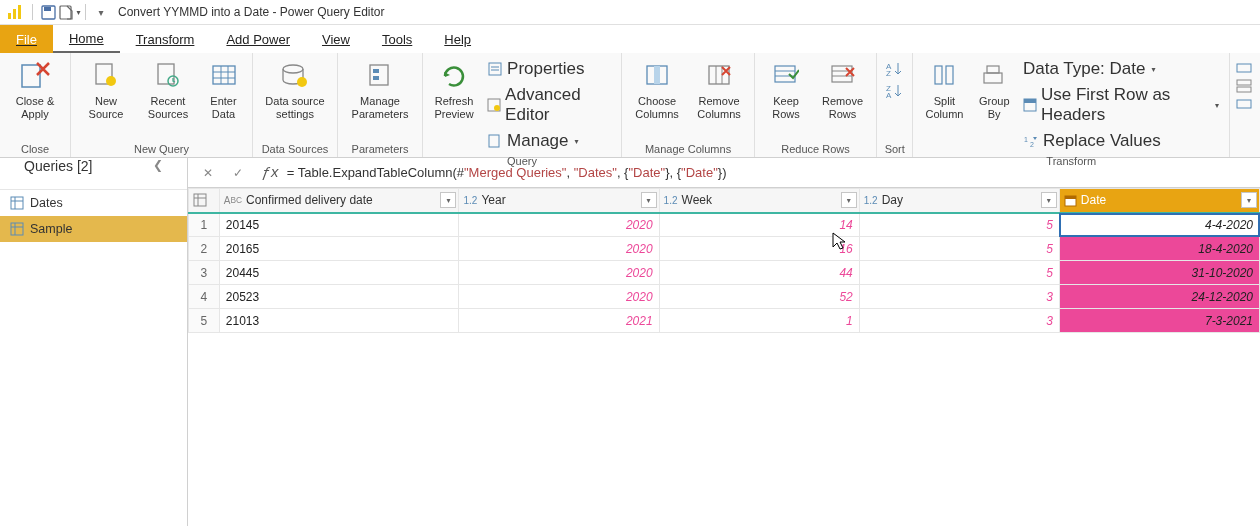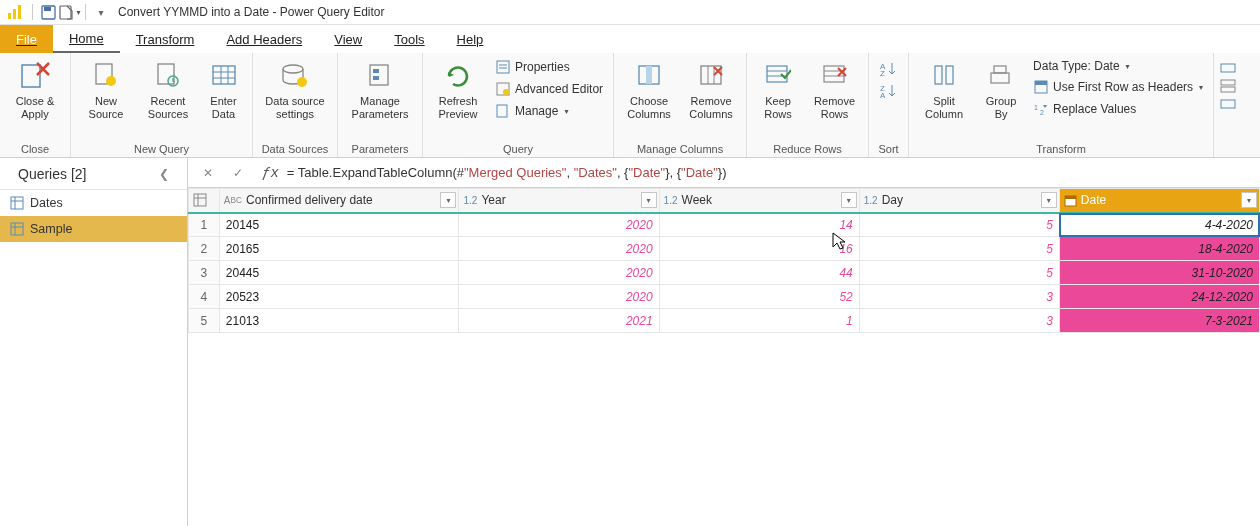--- a/index.html
+++ b/index.html
@@ -21,28 +21,28 @@
 
 .ribbon { height:105px; display:flex; background:#f9f9f9; border-bottom:1px solid #d0d0d0; }
 .ribbon-group { display:flex; flex-direction:column; border-right:1px solid #e0e0e0; padding:4px 6px 0 6px; }
 .ribbon-group-body { flex:1; display:flex; align-items:flex-start; gap:4px; }
 .ribbon-group-label { text-align:center; font-size:11px; color:#555; padding:2px 0; }
 .big-btn { width:58px; display:flex; flex-direction:column; align-items:center; justify-content:flex-start; padding:2px 0; cursor:pointer; }
 .big-btn .icon-box { width:36px; height:34px; display:flex; align-items:center; justify-content:center; margin-bottom:2px; }
 .big-btn .label { font-size:11px; text-align:center; line-height:1.15; color:#333; }
 .small-btn-row { display:flex; align-items:center; gap:4px; padding:2px 4px; cursor:pointer; }
 .small-btn-row .icon-box { width:16px; height:16px; display:flex; align-items:center; justify-content:center; }
-.small-btn-row .label { font-size:12px; color:#333; }
+.small-btn-row .label { font-size:17px; color:#333; }
 .vert-col { display:flex; flex-direction:column; gap:2px; }
 .caret { font-size:8px; color:#555; margin-left:2px; }
 
 
 .main { display:flex; height:calc(100% - 158px); }
 .queries-panel { width:188px; border-right:1px solid #d0d0d0; display:flex; flex-direction:column; }
-.queries-header { height:32px; display:flex; align-items:center; justify-content:space-between; padding:0 18px; border-bottom:1px solid #e6e6e6; font-size:14px; color:#333; }
+.queries-header { height:32px; display:flex; align-items:flex-start; justify-content:space-between; padding:0 24px; border-bottom:1px solid #e6e6e6; font-size:14px; color:#333; }
 .query-item { height:26px; display:flex; align-items:center; gap:6px; padding:0 10px; font-size:12.5px; color:#333; cursor:pointer; }
 .query-item.selected { background:#e4b84d; }
 .query-item .qicon { width:14px; height:14px; }
 
 
 .formula-bar { height:30px; display:flex; align-items:center; border-bottom:1px solid #d0d0d0; padding:0 6px; }
 .formula-bar .fbtn { width:28px; height:22px; display:flex; align-items:center; justify-content:center; color:#888; border:1px solid transparent; margin-right:2px; }
 .formula-bar .fx { font-style:italic; font-family:Liberation Mono, monospace; font-size:14px; color:#555; margin:0 8px; }
 .formula-input { flex:1; border:none; outline:none; font-family:Consolas,monospace; font-size:13px; color:#333; }
 .formula-input .str { color:#b34545; }
@@ -97,21 +97,21 @@
   <span class="qat-btn">
       <span style="font-size:10px;color:#666">▾</span>
     </span>
   <span class="title">Convert YYMMD into a Date - Power Query Editor</span>
 </div>
 
 <div class="menubar">
   <div class="menu-tab file">File</div>
   <div class="menu-tab active">Home</div>
   <div class="menu-tab">Transform</div>
-  <div class="menu-tab">Add Headers</div>
+  <div class="menu-tab">Add Power</div>
   <div class="menu-tab">View</div>
   <div class="menu-tab">Tools</div>
   <div class="menu-tab">Help</div>
 </div>
 
 <div class="ribbon">
 
   <div class="ribbon-group">
     <div class="ribbon-group-body">
       <div class="big-btn">

